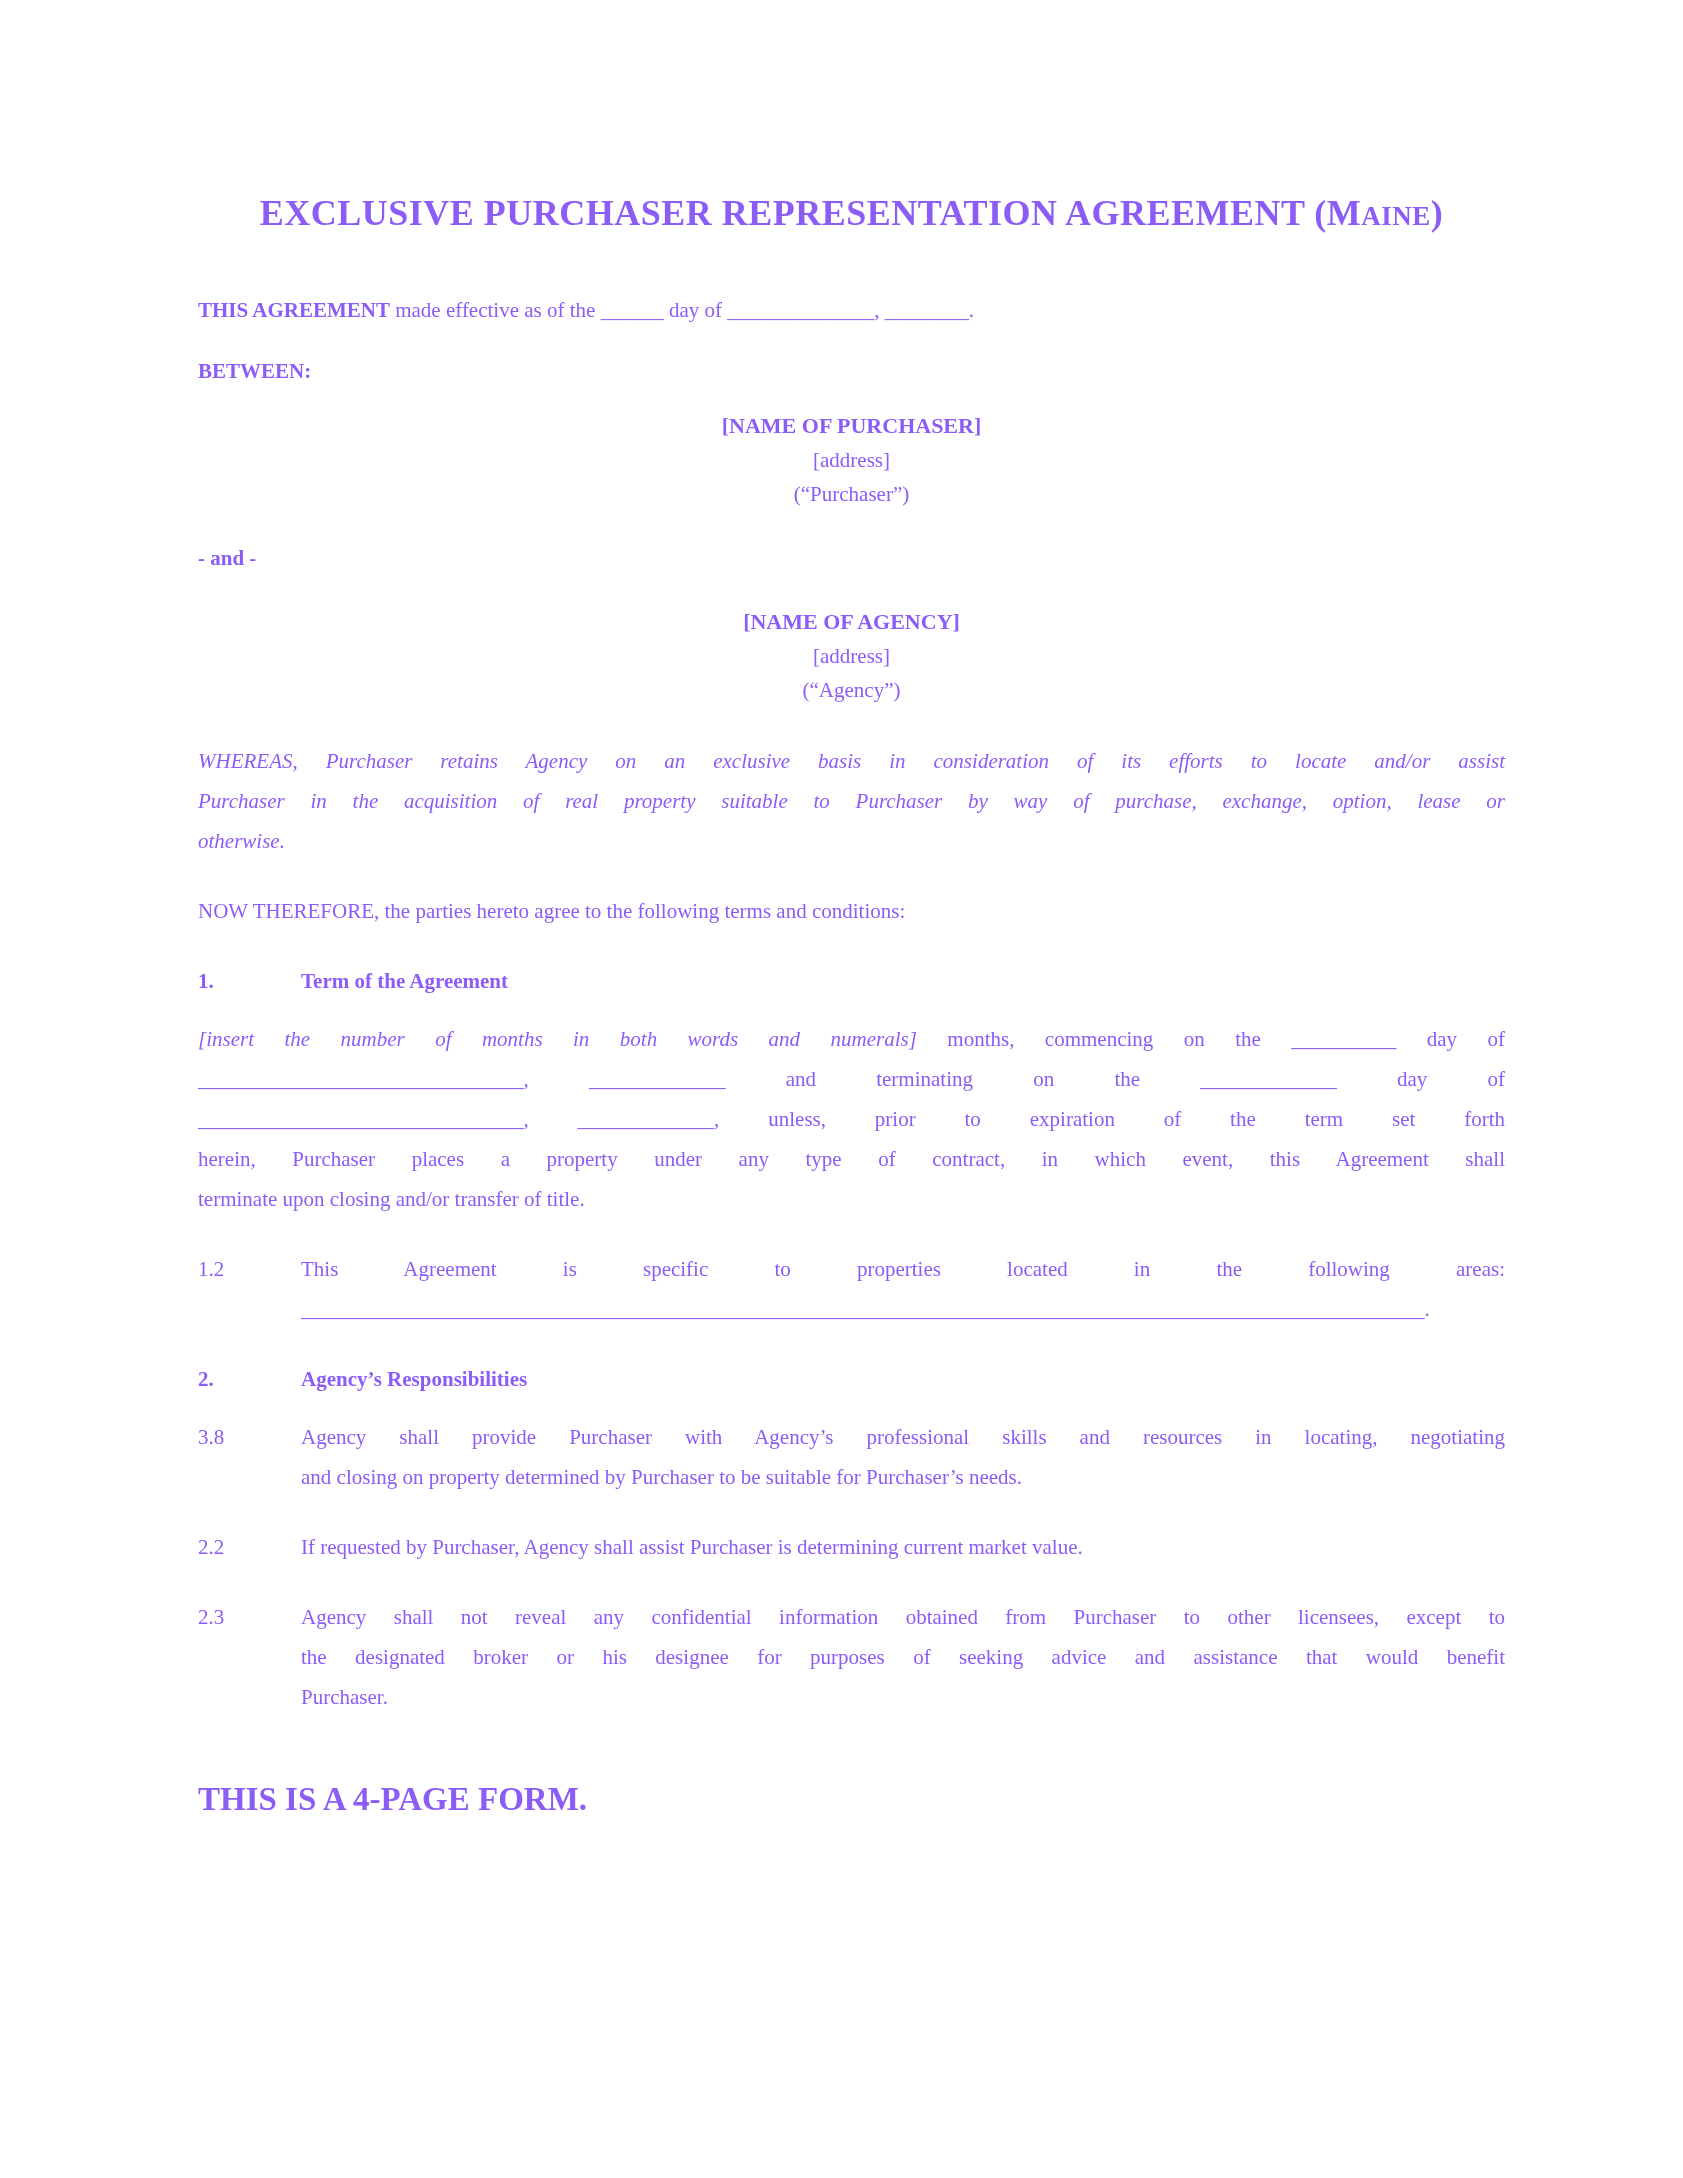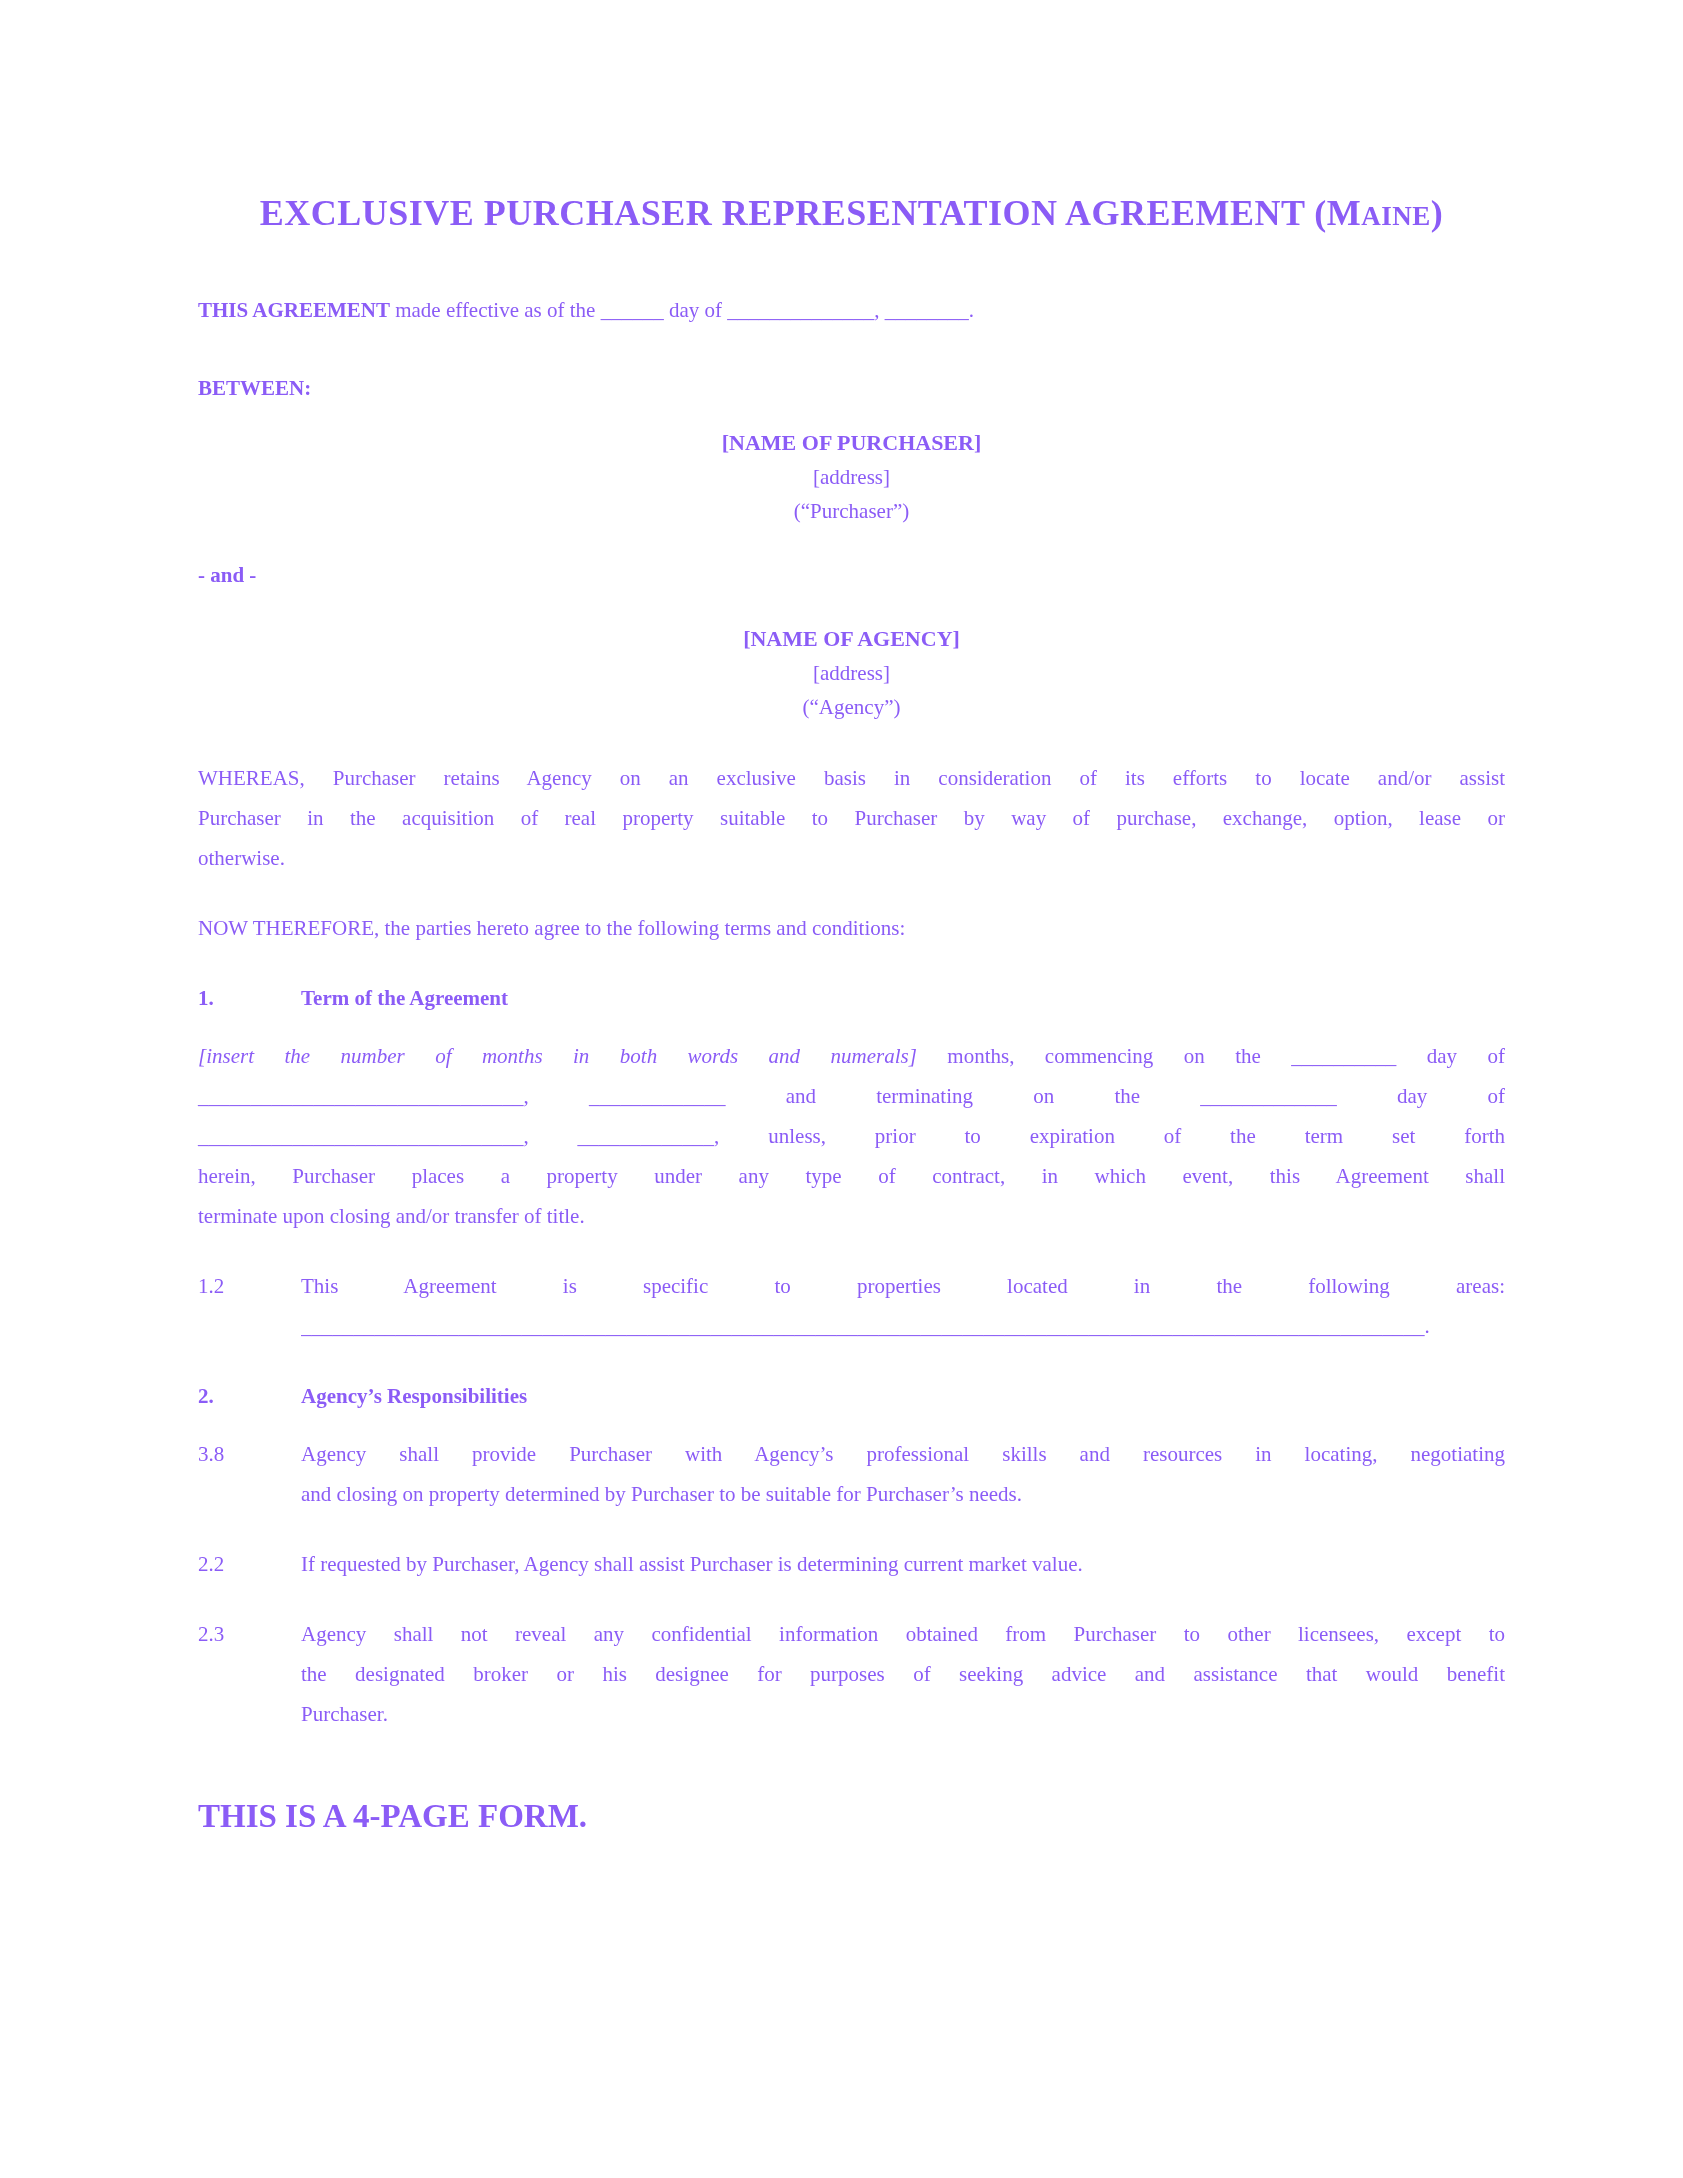--- a/index.html
+++ b/index.html
@@ -18,28 +18,28 @@
   .title {
     text-align: center;
     font-weight: bold;
     font-size: 36px;
     line-height: 46px;
     letter-spacing: 0.5px;
   }
   .title .sc { font-size: 27px; }
   .para { line-height: 40px; }
   .mt-agree   { margin-top: 51px; }
-  .mt-between { margin-top: 38px; }
+  .mt-between { margin-top: 21px; }
   .b { font-weight: bold; }
   .it { font-style: italic; }
   .party-block { margin-top: 18px; text-align: center; line-height: 34px; }
   .and-sep { margin-top: 30px; text-align: left; line-height: 34px; font-weight: bold; }
   .party-block-2 { margin-top: 30px; text-align: center; line-height: 34px; }
   .pname { font-weight: bold; font-size: 22px; }
-  .whereas { margin-top: 34px; }
+  .whereas { margin-top: 34px; font-style: italic; }
   .now { margin-top: 30px; }
   .j  { text-align: justify; text-align-last: justify; }
   .jl { text-align: left; }
   .item { display: flex; line-height: 40px; margin-top: 30px; }
   .item .num { flex: 0 0 103px; width: 103px; }
   .item .body { flex: 1 1 auto; min-width: 0; }
   .item.heading { font-weight: bold; }
   .item.follows-heading { margin-top: 18px; }
   .blankline { white-space: nowrap; overflow: hidden; }
   .footer-note {

